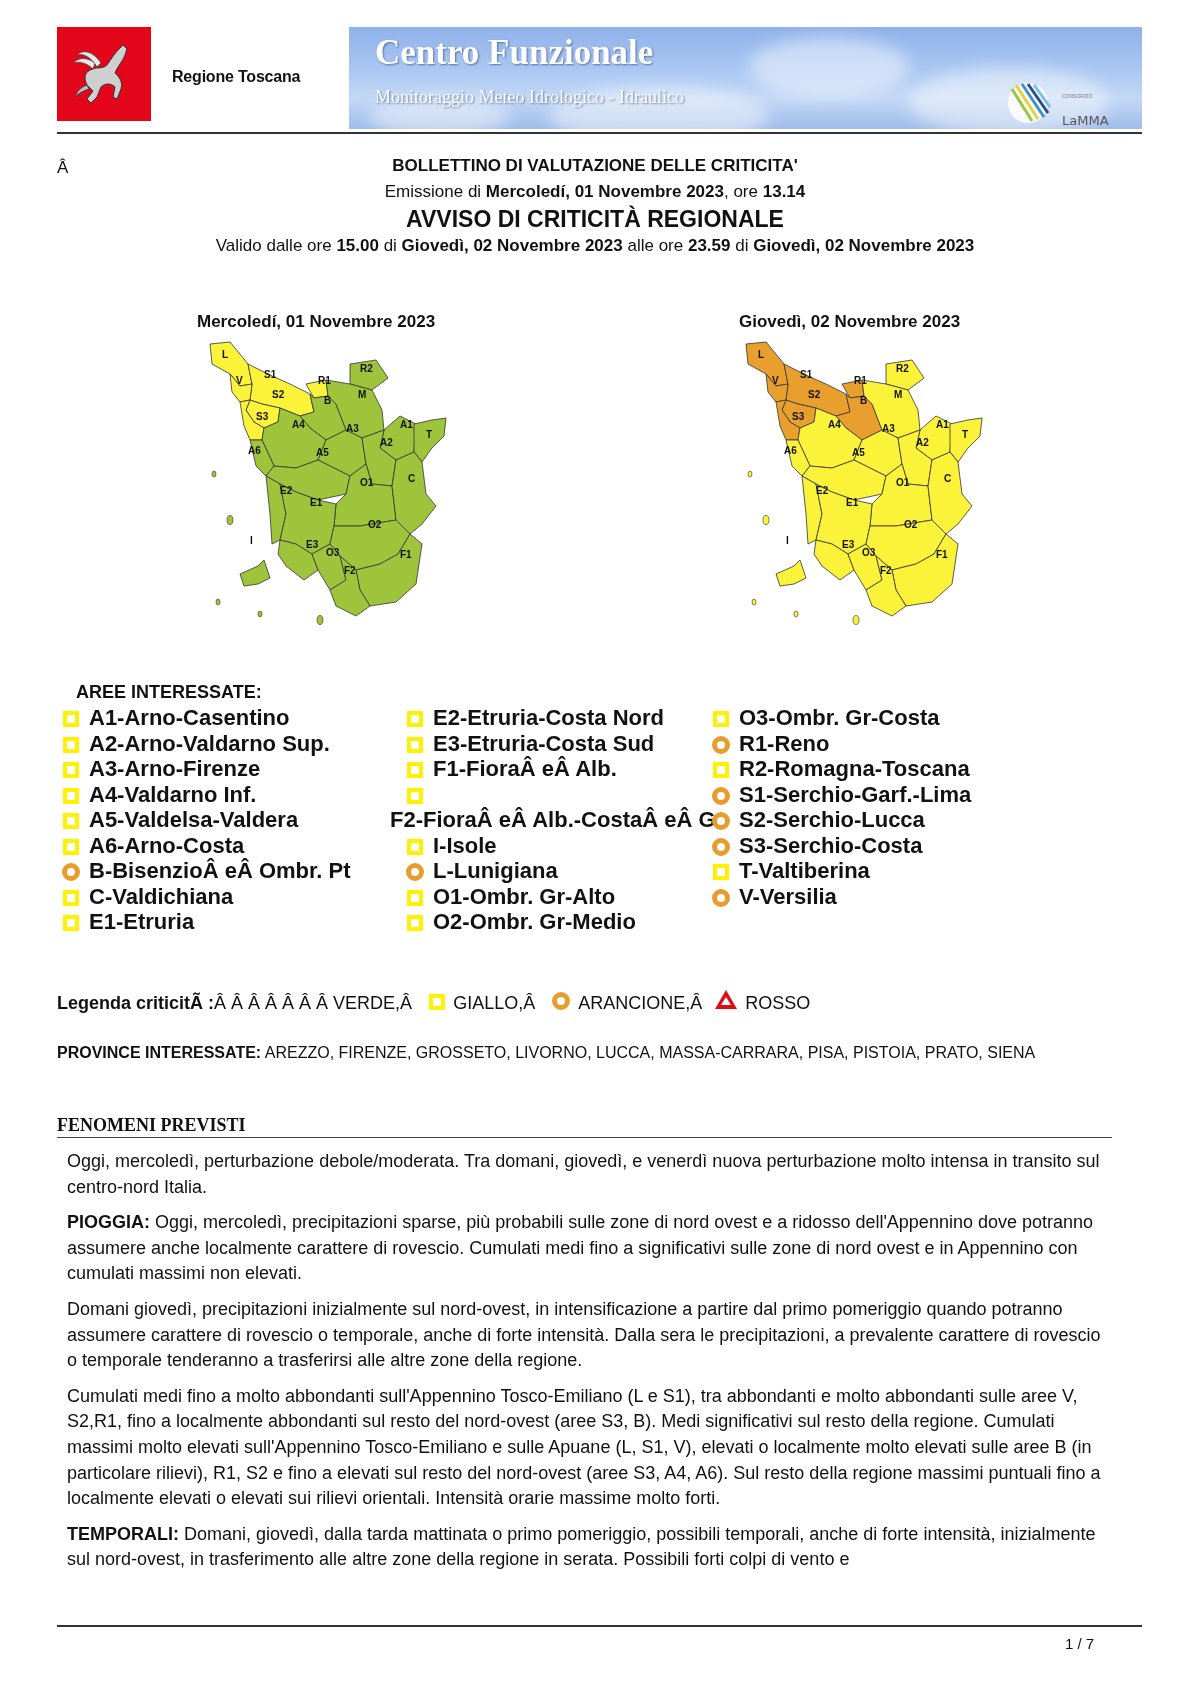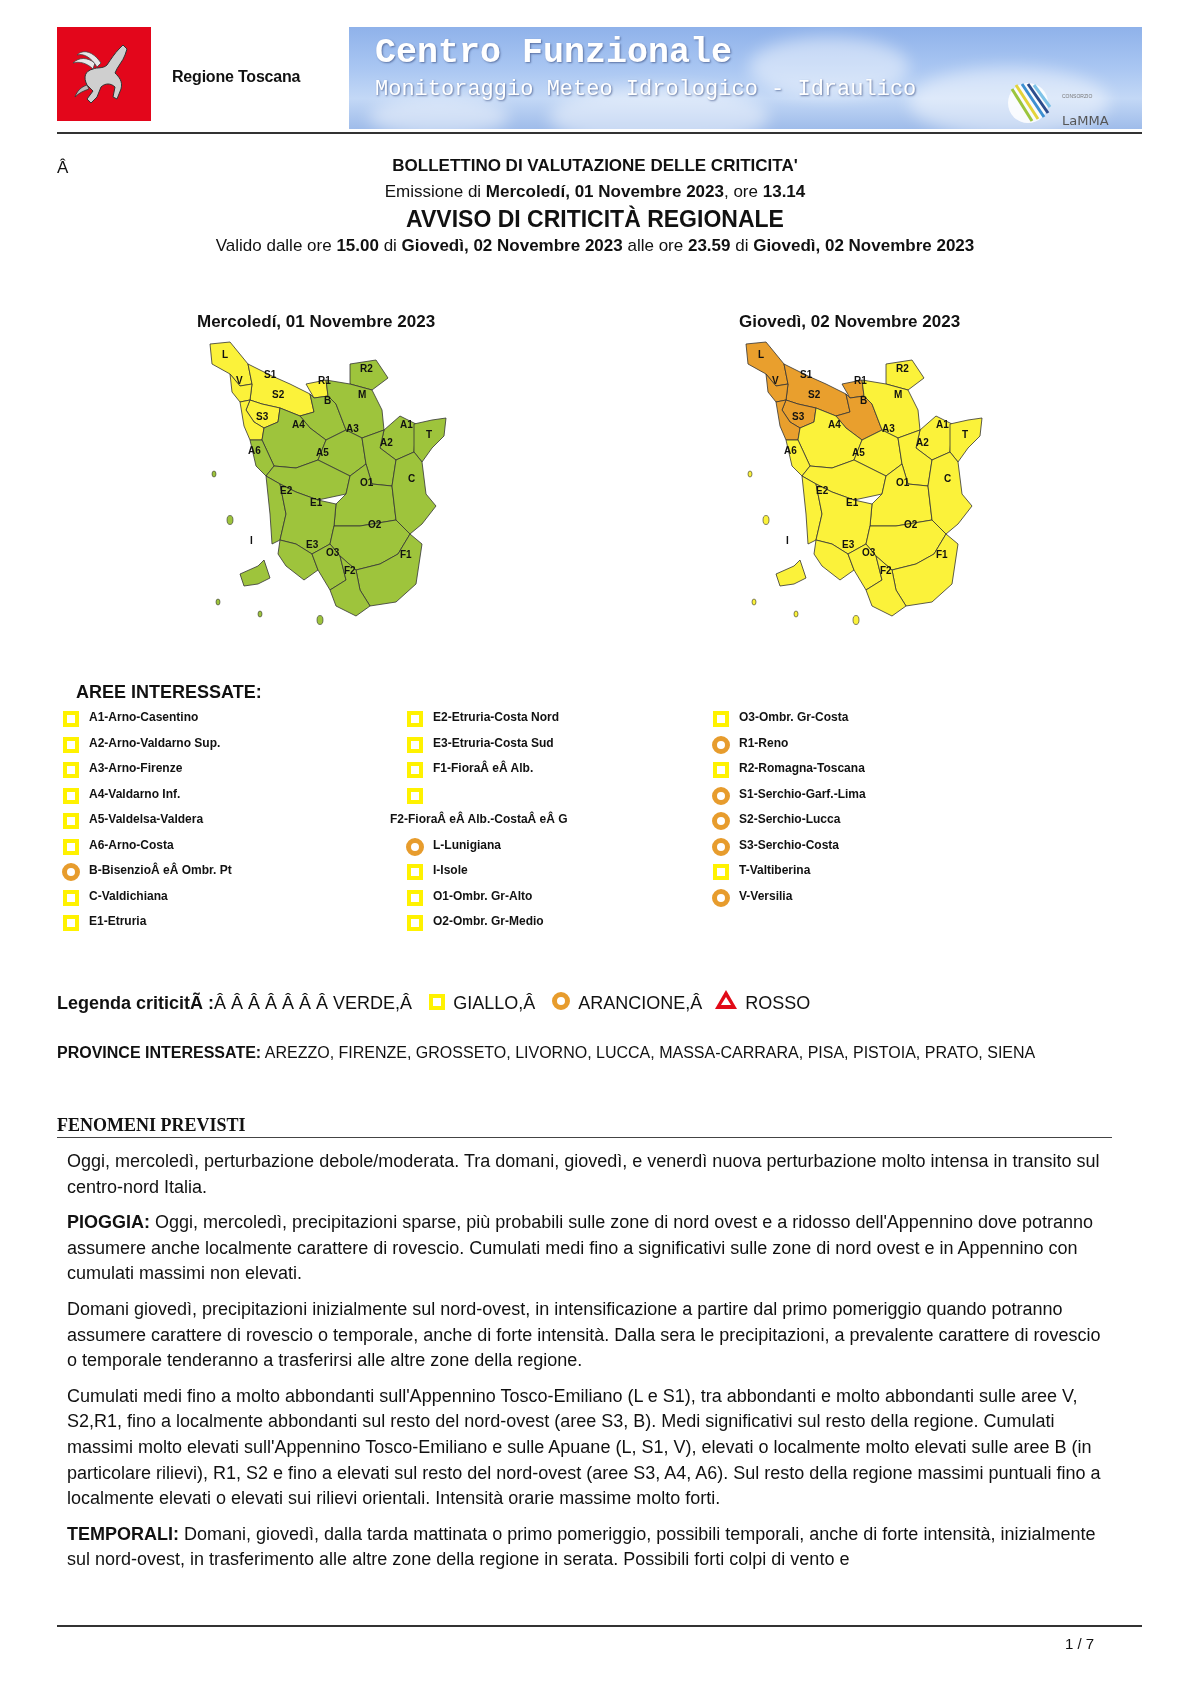--- a/index.html
+++ b/index.html
@@ -9,44 +9,44 @@
 
   
   .logo-rt { left: 57px; top: 27px; width: 94px; height: 94px; background: #e3061b; }
   .logo-rt svg { width: 94px; height: 94px; display: block; }
   .rt-name { left: 172px; top: 68px; font-size: 16px; font-weight: bold; letter-spacing: -0.2px; }
   .banner { left: 349px; top: 27px; width: 793px; height: 102px;
             background: linear-gradient(180deg, #8fb2ea 0%, #a9c6f2 40%, #c3d8f6 70%, #9fbcea 100%);
             overflow: hidden; }
   .banner .cloud { position: absolute; background: rgba(255,255,255,0.45); border-radius: 50%; filter: blur(8px); }
   .banner-title { left: 26px; top: 6px; font-size: 35px; font-weight: bold; color: #ffffff;
-                  text-shadow: 1px 1px 2px rgba(60,80,130,0.7); font-family: Liberation Mono, monospace; }
-  .banner-sub { left: 26px; top: 50px; font-size: 22px; color: #ffffff;
-                text-shadow: 1px 1px 2px rgba(60,80,130,0.7); font-family: Liberation Mono, monospace; }
+                  text-shadow: 1px 1px 2px rgba(60,80,130,0.7); font-family: Liberation Serif, serif; }
+  .banner-sub { left: 26px; top: 60px; font-size: 18px; color: #ffffff;
+                text-shadow: 1px 1px 2px rgba(60,80,130,0.7); font-family: Liberation Serif, serif; }
   .lamma { right: 35px; top: 52px; width: 105px; height: 45px; }
   .lamma-text { position: absolute; left: 60px; top: 34px; font-size: 13px; color: #555; font-family: "DejaVu Sans", sans-serif; }
   .lamma-small { position: absolute; left: 60px; top: 14px; font-size: 5px; color: #777; }
   .header-rule { left: 57px; top: 132px; width: 1085px; height: 2px; background: #333; }
 
   
   .stray { left: 57px; top: 158px; font-size: 17px; }
   .tb { left: 0; width: 1190px; text-align: center; }
   .t1 { top: 156px; font-size: 17px; font-weight: bold; }
   .t2 { top: 182px; font-size: 17px; }
   .t3 { top: 206px; font-size: 23px; font-weight: bold; }
   .t4 { top: 236px; font-size: 17px; }
   b { font-weight: bold; }
 
   
   .map-title { font-size: 17px; font-weight: bold; }
   .map { width: 300px; height: 320px; }
 
   
   .aree-title { left: 76px; top: 682px; font-size: 18px; font-weight: bold; }
-  .col { font-size: 12px; font-weight: bold; text-align: right; }
+  .col { font-size: 22px; font-weight: bold; text-align: right; }
   .item { position: relative; height: 25.5px; line-height: 25.5px; white-space: nowrap; }
   .item .txt { position: absolute; left: 29px; }
   .sq { position: absolute; left: 3px; top: 6px; width: 8px; height: 8px; border: 4px solid #fff200; background: #fff; }
   .circ { position: absolute; left: 2px; top: 5px; width: 8px; height: 8px; border: 5px solid #e79c2d; border-radius: 50%; background: #fff; }
 
   
   .legend { left: 57px; top: 990px; font-size: 18px; white-space: nowrap; }
   .legend .sq, .legend .circ { position: relative; display: inline-block; left: 0; top: 1px; vertical-align: baseline; margin: 0 8px 0 12px; }
   .tri { display: inline-block; width: 0; height: 0; border-left: 11px solid transparent; border-right: 11px solid transparent; border-bottom: 19px solid #e10a17; position: relative; margin: 0 8px 0 8px; }
   .tri::after { content: ""; position: absolute; left: -5px; top: 7px; border-left: 5px solid transparent; border-right: 5px solid transparent; border-bottom: 8px solid #fff; }
@@ -286,26 +286,26 @@
       <span class="txt">F1-FioraÂ eÂ Alb.</span>
     </div>
     <div class="item">
       <span class="sq"></span>
       <span class="txt"></span>
     </div>
     <div class="item">
       <span class="txt" style="left: -14px;">F2-FioraÂ eÂ Alb.-CostaÂ eÂ G</span>
     </div>
     <div class="item">
+      <span class="sq"></span>
+      <span class="txt">I-Isole</span>
+    </div>
+    <div class="item">
       <span class="circ"></span>
       <span class="txt">L-Lunigiana</span>
-    </div>
-    <div class="item">
-      <span class="sq"></span>
-      <span class="txt">I-Isole</span>
     </div>
     <div class="item">
       <span class="sq"></span>
       <span class="txt">O1-Ombr. Gr-Alto</span>
     </div>
     <div class="item">
       <span class="sq"></span>
       <span class="txt">O2-Ombr. Gr-Medio</span>
     </div>
   </div>

